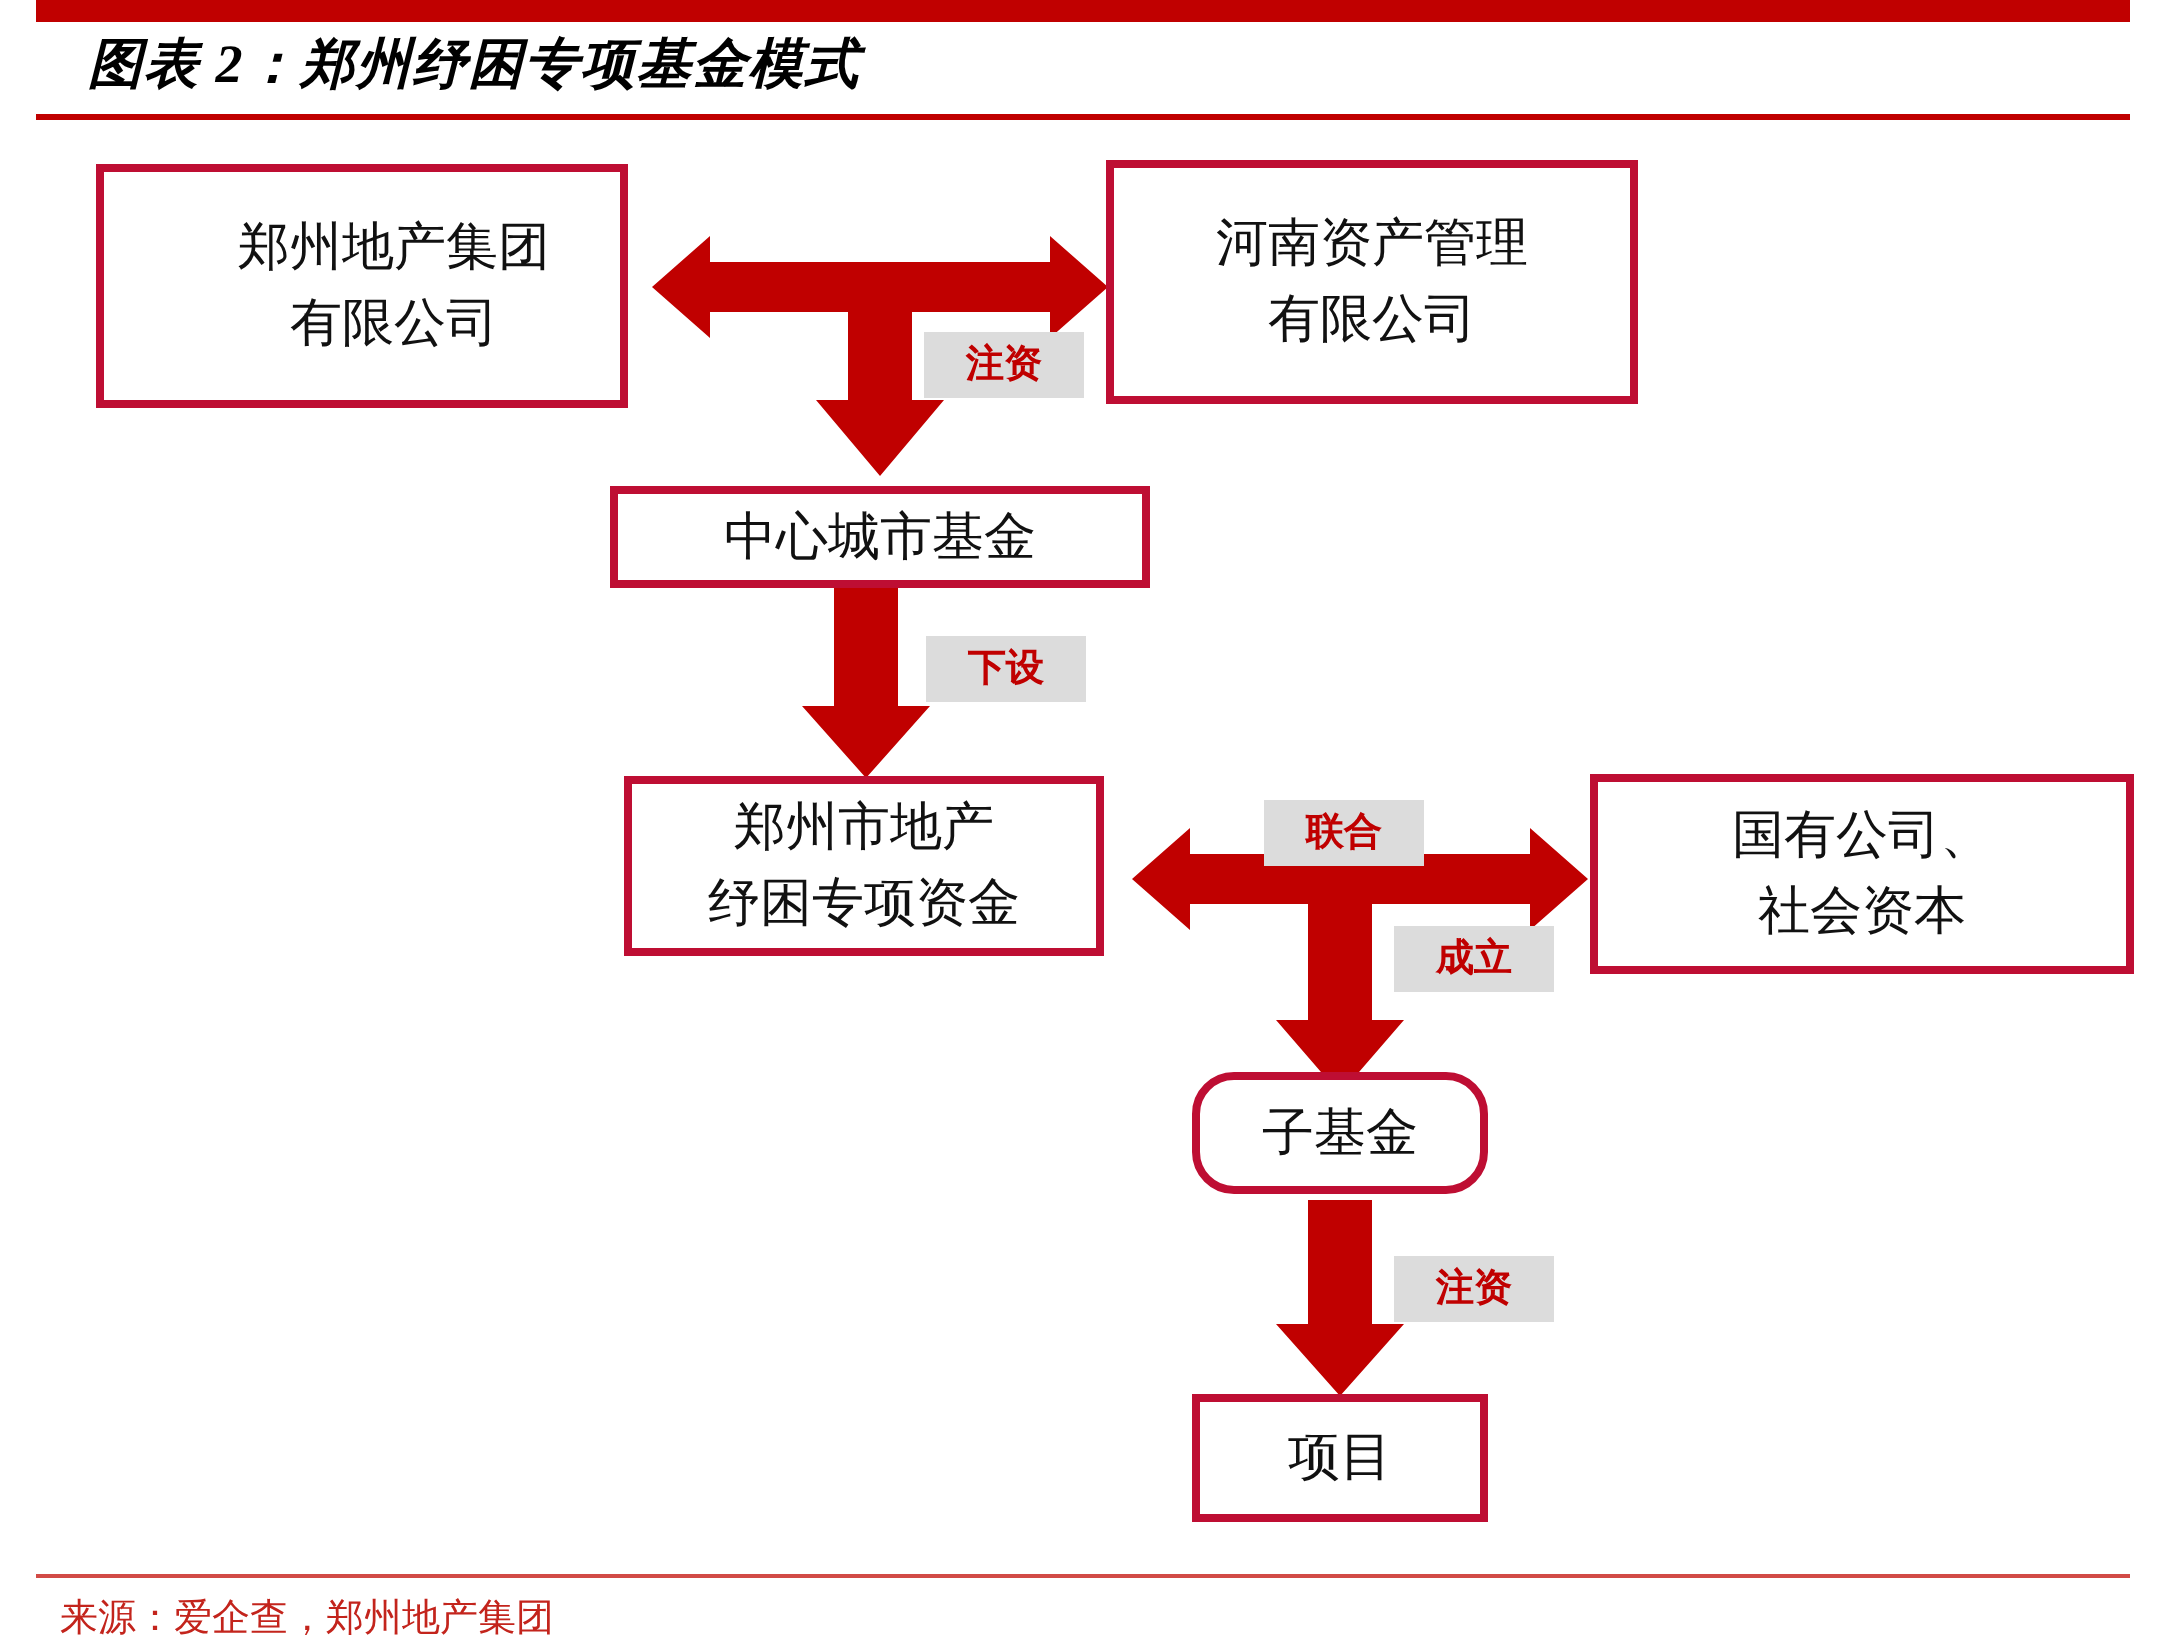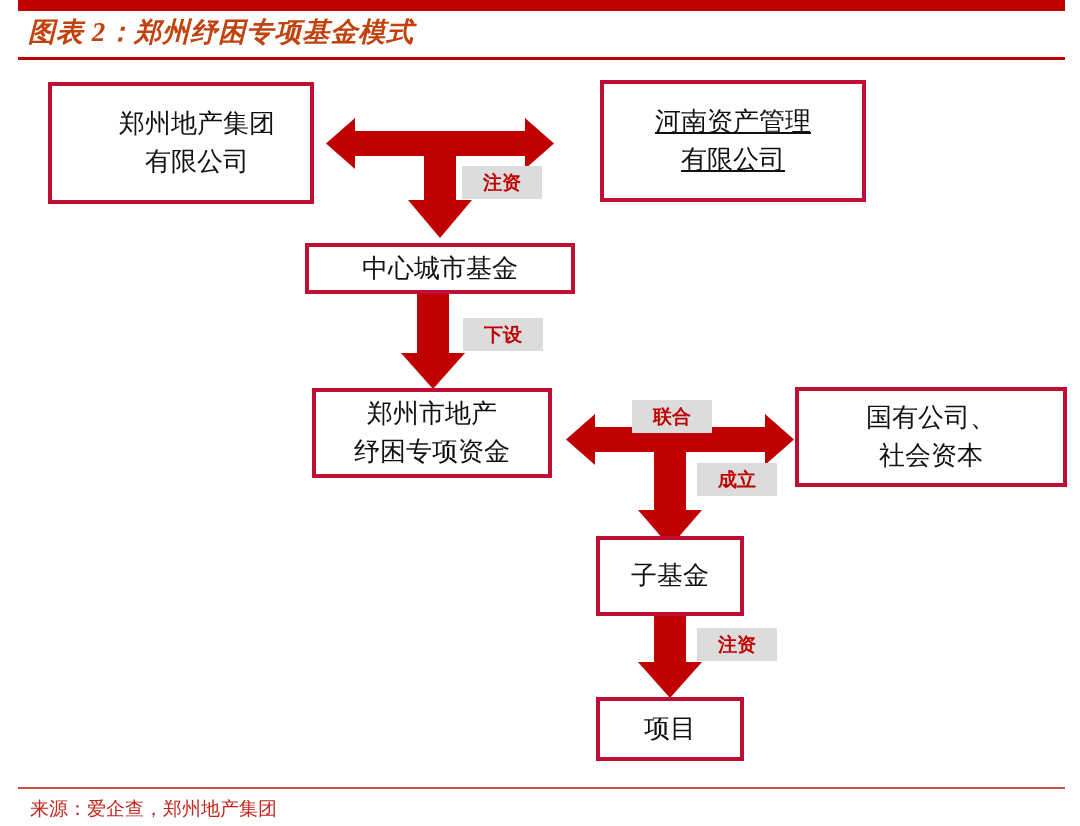--- a/index.html
+++ b/index.html
@@ -19,26 +19,26 @@
   #top-bar {
     position: absolute;
     left: 18px;
     top: 0px;
     width: 1047px;
     height: 11px;
     background: #C00000;
   }
   #chart-title {
     position: absolute;
-    left: 28px;
+    left: 44px;
     top: 14px;
     font-size: 27px;
     font-weight: bold;
     font-style: italic;
-    color: #c2410c;
+    color: #000000;
     letter-spacing: 1px;
     white-space: nowrap;
     font-family: "Liberation Serif", "DejaVu Serif", serif;
   }
   #title-rule {
     position: absolute;
     left: 18px;
     top: 57px;
     width: 1047px;
     height: 3px;
@@ -75,25 +75,25 @@
     justify-content: center;
     text-align: center;
     color: #111111;
     font-size: 26px;
     line-height: 1.45;
     font-family: "Liberation Serif", "DejaVu Serif", serif;
     white-space: pre-line;
   }
 
   #box-zhengzhou-dichan   { left: 48px;  top: 82px;  width: 266px; height: 122px; padding-left: 32px; }
-  #box-henan-zichan       { left: 600px; top: 80px;  width: 266px; height: 122px; text-decoration: underline; }
+  #box-henan-zichan       { left: 553px; top: 80px;  width: 266px; height: 122px; }
   #box-zhongxin-jijin     { left: 305px; top: 243px; width: 270px; height: 51px;  }
   #box-shukun-zijin       { left: 312px; top: 388px; width: 240px; height: 90px; }
   #box-guoyou-shehui      { left: 795px; top: 387px; width: 272px; height: 100px; }
-  #box-zijijin            { left: 596px; top: 536px; width: 148px; height: 80px;  }
+  #box-zijijin            { left: 596px; top: 536px; width: 148px; height: 61px; border-radius: 21px;  }
   #box-xiangmu            { left: 596px; top: 697px; width: 148px; height: 64px;  }
 
   
   #arrow-layer {
     position: absolute;
     left: 0;
     top: 0;
     width: 1080px;
     height: 826px;
     pointer-events: none;

